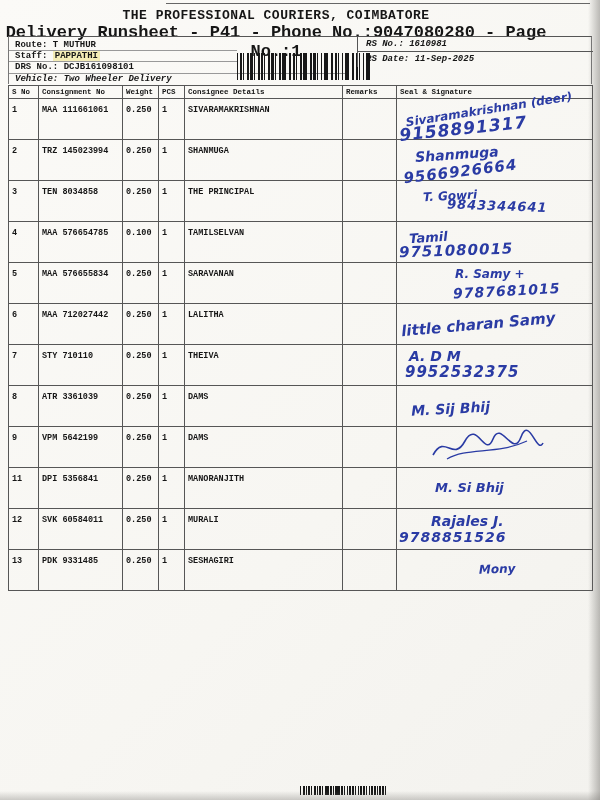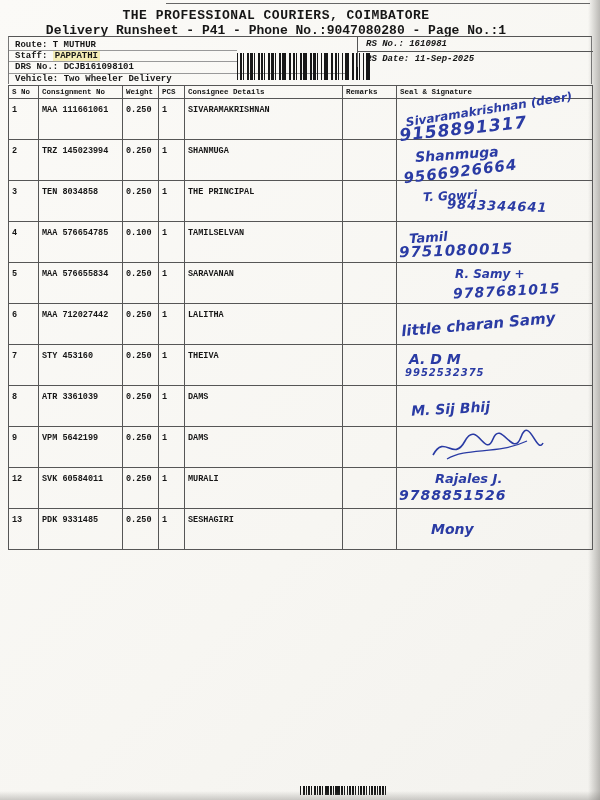--- a/index.html
+++ b/index.html
@@ -12,27 +12,27 @@
   }
   .scan-edge-right { position:absolute; top:0; right:0; width:12px; height:100%;
     background:linear-gradient(90deg,rgba(0,0,0,0),rgba(110,108,104,.45)); z-index:5; }
   .scan-edge-bottom { position:absolute; left:0; bottom:0; width:100%; height:9px;
     background:linear-gradient(180deg,rgba(0,0,0,0),rgba(120,118,114,.35)); z-index:5; }
   .top-line { position:absolute; top:3px; left:166px; width:424px; height:1px; background:#666; }
 
   .doc-title { position:absolute; top:8px; left:0; width:552px; text-align:center;
     font-size:13px; letter-spacing:.5px; }
   .doc-subtitle { position:absolute; top:23px; left:0; width:552px; text-align:center;
-    font-size:13px; }
+    font-size:17px; }
 
   .info-block { position:absolute; top:36px; left:8px; width:584px; height:48px;
     border-top:1px solid #555; border-left:1px solid #777; border-right:1px solid #777;
     font-size:9px; }
   .info-row { position:absolute; left:6px; white-space:nowrap; }
-  .ir-route { top:3px;font-family:Liberation Mono, monospace; } .ir-staff { top:14px; } .ir-drs { top:25px; } .ir-vehicle { top:37px; }
+  .ir-route { top:3px;font-family:Liberation Mono, monospace; } .ir-staff { top:14px; } .ir-drs { top:25px; } .ir-vehicle { top:37px;font-style:italic; }
   .hl { background:rgba(238,225,130,.55); padding:0 2px; }
   .info-sep1 { position:absolute; top:13px; left:0; width:228px; height:1px; background:#999; }
   .info-sep2 { position:absolute; top:24px; left:0; width:228px; height:1px; background:#999; }
   .info-sep3 { position:absolute; top:36px; left:0; width:340px; height:1px; background:#999; }
   .rs-box { position:absolute; top:0; left:348px; width:236px; height:30px; border-left:1px solid #555;font-style:italic; }
   .rs-row { height:15px; line-height:15px; padding-left:8px; }
   .rs-row:first-child { border-bottom:1px solid #555; }
   .barcode { position:absolute; top:16px; left:228px; width:134px; height:27px;
     background:repeating-linear-gradient(90deg,#181818 0px,#181818 1.5px,transparent 1.5px,transparent 3px,
       #181818 3px,#181818 5.5px,transparent 5.5px,transparent 6.5px,
@@ -59,21 +59,21 @@
   tbody tr:nth-child(2) .sig-name { transform:rotate(-4deg); margin-left:16px; font-size:14px; }
   tbody tr:nth-child(2) .sig-phone { transform:rotate(-7deg); font-size:15px; margin-left:4px; }
   tbody tr:nth-child(3) .sig-name { margin-left:24px; transform:rotate(-3deg); font-size:12px; }
   tbody tr:nth-child(3) .sig-phone { margin-left:48px; font-size:13px; transform:rotate(2deg); }
   tbody tr:nth-child(4) .sig-name { margin-left:10px; transform:rotate(-4deg); }
   tbody tr:nth-child(4) .sig-phone { font-size:15px; transform:rotate(-2deg); }
   tbody tr:nth-child(5) .sig-name { margin-left:56px; font-size:12px; }
   tbody tr:nth-child(5) .sig-phone { margin-left:54px; font-size:14px; transform:rotate(-3deg); }
   tbody tr:nth-child(6) .sig-name { font-size:15px; transform:rotate(-5deg); margin-left:2px; }
   tbody tr:nth-child(7) .sig-name { margin-left:10px; font-size:14px; }
-  tbody tr:nth-child(7) .sig-phone { font-size:10px; margin-left:6px; }
+  tbody tr:nth-child(7) .sig-phone { font-size:15px; margin-left:6px; }
   tbody tr:nth-child(8) .sig-name { margin-left:12px; font-size:14px; transform:rotate(-3deg); }
   tbody tr:nth-child(10) .sig-name { margin-left:36px; }
   tbody tr:nth-child(11) .sig-name { margin-left:32px; font-size:14px; }
   tbody tr:nth-child(12) .sig-wrap { flex-direction:row; align-items:center; gap:24px; }
   tbody tr:nth-child(12) .sig-name { font-size:12px; transform:rotate(-2deg); margin-left:6px; }
   tbody tr:nth-child(12) .sig-phone { font-size:13px;text-decoration:underline; }
   tbody tr:nth-child(13) .sig-name { margin-left:20px; font-size:14px; transform:rotate(-6deg); }
 
   .bottom-barcode { position:absolute; top:786px; left:300px; width:86px; height:9px;
     background:repeating-linear-gradient(90deg,#181818 0px,#181818 1px,transparent 1px,transparent 2.5px,
@@ -220,21 +220,21 @@
         <td class="c-consignee">LALITHA</td>
         <td class="c-remarks"></td>
         <td class="c-signature">
           <div class="sig-wrap">
             <div class="sig sig-name">little charan Samy</div>
           </div>
         </td>
       </tr>
       <tr>
         <td class="c-s_no">7</td>
-        <td class="c-consignment_no">STY 453160</td>
+        <td class="c-consignment_no">STY 710110</td>
         <td class="c-weight">0.250</td>
         <td class="c-pcs">1</td>
         <td class="c-consignee">THEIVA</td>
         <td class="c-remarks"></td>
         <td class="c-signature">
           <div class="sig-wrap">
             <div class="sig sig-name">A. D M</div>
             <div class="sig sig-phone">9952532375</div>
           </div>
         </td>
@@ -262,20 +262,33 @@
         <td class="c-signature">
           <div class="sig-wrap">
             <svg class="scribble" viewBox="0 0 120 36" width="120" height="36">
               <path d="M6 26 C 18 4, 26 34, 38 12 S 58 30, 66 10 S 86 30, 94 8 S 110 26, 116 14" fill="none" stroke="#2a3ba4" stroke-width="1.6"></path>
               <path d="M20 30 C 40 18, 70 26, 100 12" fill="none" stroke="#2a3ba4" stroke-width="1.2"></path>
             </svg>
           </div>
         </td>
       </tr>
       <tr>
+        <td class="c-s_no">11</td>
+        <td class="c-consignment_no">DPI 5356841</td>
+        <td class="c-weight">0.250</td>
+        <td class="c-pcs">1</td>
+        <td class="c-consignee">MANORANJITH</td>
+        <td class="c-remarks"></td>
+        <td class="c-signature">
+          <div class="sig-wrap">
+            <div class="sig sig-name">M. Si Bhij</div>
+          </div>
+        </td>
+      </tr>
+      <tr>
         <td class="c-s_no">12</td>
         <td class="c-consignment_no">SVK 60584011</td>
         <td class="c-weight">0.250</td>
         <td class="c-pcs">1</td>
         <td class="c-consignee">MURALI</td>
         <td class="c-remarks"></td>
         <td class="c-signature">
           <div class="sig-wrap">
             <div class="sig sig-name">Rajales J.</div>
             <div class="sig sig-phone">9788851526</div>

